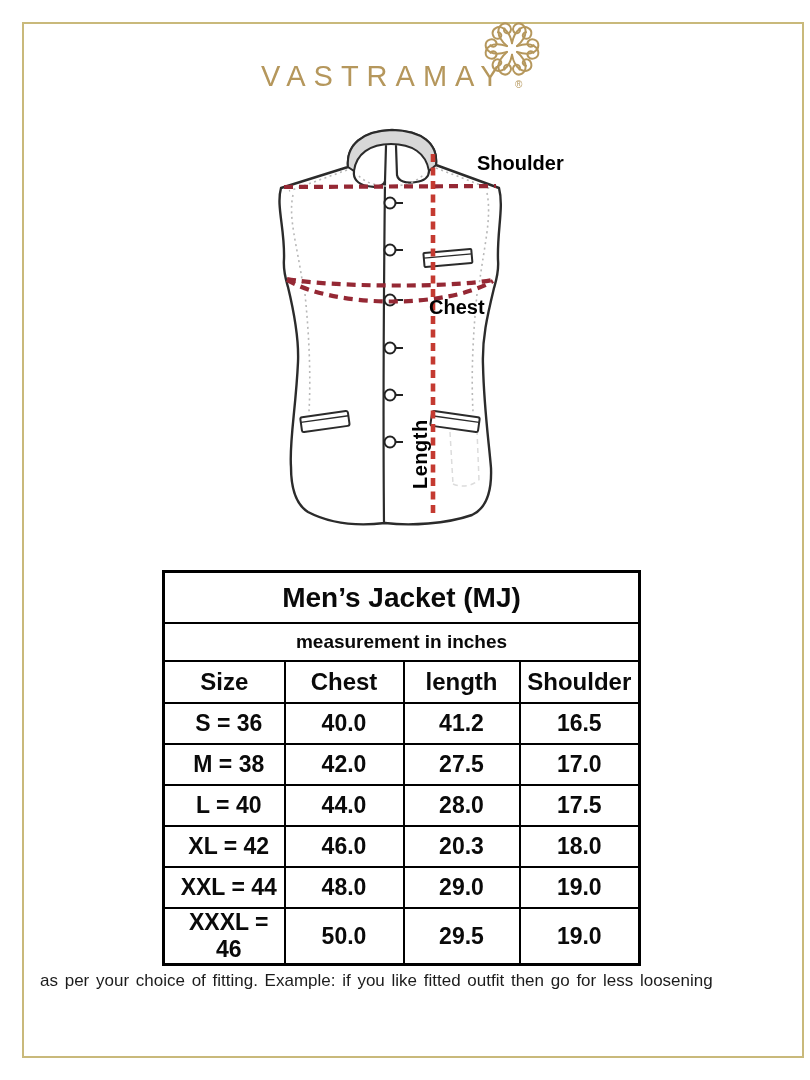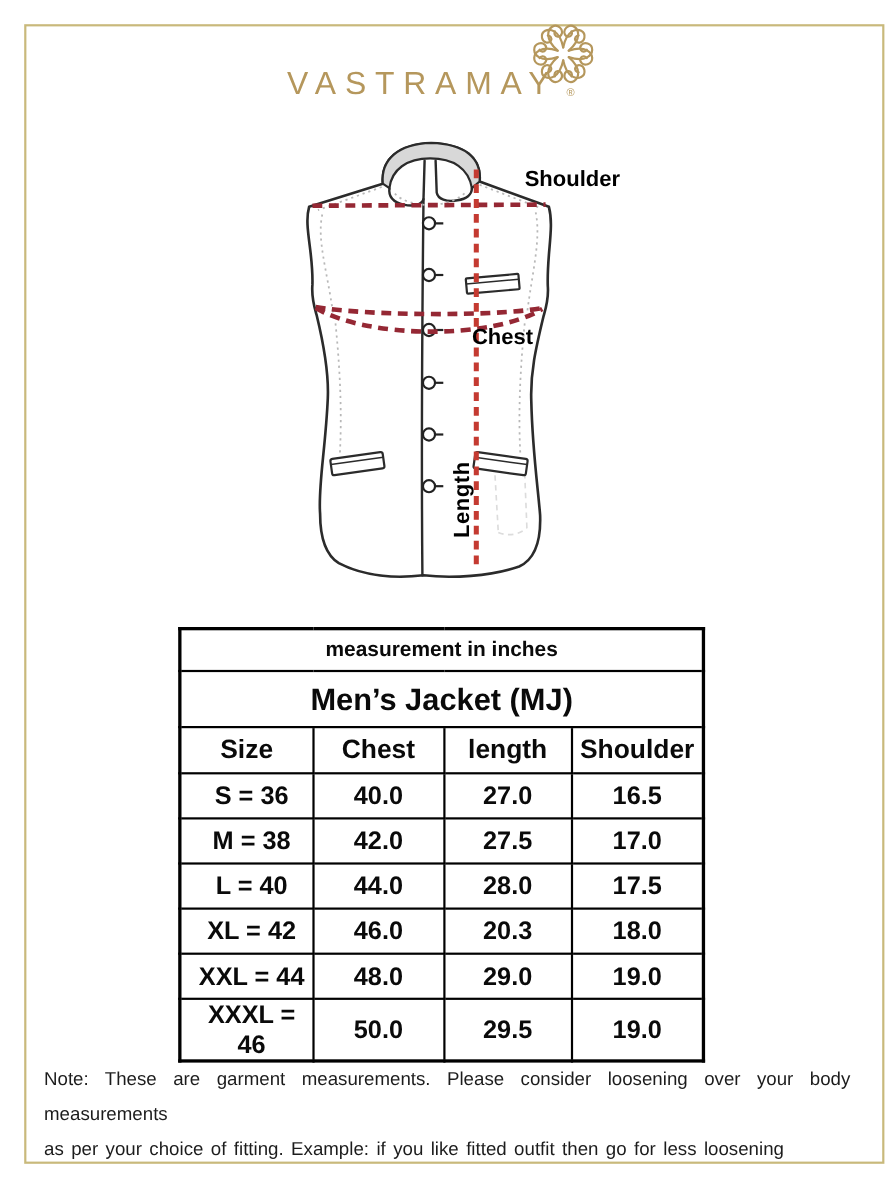--- a/index.html
+++ b/index.html
@@ -153,35 +153,35 @@
 
   <table class="size-table">
     <colgroup>
       <col style="width:121px">
         <col style="width:119px">
         <col style="width:116px">
         <col style="width:120px">
     </colgroup>
     <tbody>
       <tr>
+        <td class="tt" colspan="4">Men’s Jacket (MJ)</td>
+      </tr>
+      <tr>
         <td class="st" colspan="4">measurement in inches</td>
-      </tr>
-      <tr>
-        <td class="tt" colspan="4">Men’s Jacket (MJ)</td>
       </tr>
       <tr class="hdr">
         <th>Size</th>
         <th>Chest</th>
         <th>length</th>
         <th>Shoulder</th>
       </tr>
       <tr class="dr">
         <td class="sz">S = 36</td>
         <td>40.0</td>
-        <td>27.0</td>
+        <td>41.2</td>
         <td>16.5</td>
       </tr>
       <tr class="dr">
         <td class="sz">M = 38</td>
         <td>42.0</td>
         <td>27.5</td>
         <td>17.0</td>
       </tr>
       <tr class="dr">
         <td class="sz">L = 40</td>
@@ -204,17 +204,16 @@
       <tr class="dr">
         <td class="sz">XXXL = 46</td>
         <td>50.0</td>
         <td>29.5</td>
         <td>19.0</td>
       </tr>
     </tbody>
   </table>
 
   <div class="note">
-    <div class="note-l1">Note: These are garment measurements. Please consider loosening over your body measurements</div>
     <div class="note-l2">as per your choice of fitting. Example: if you like fitted outfit then go for less loosening</div>
   </div>
 
 </div>
 
 </body></html>

